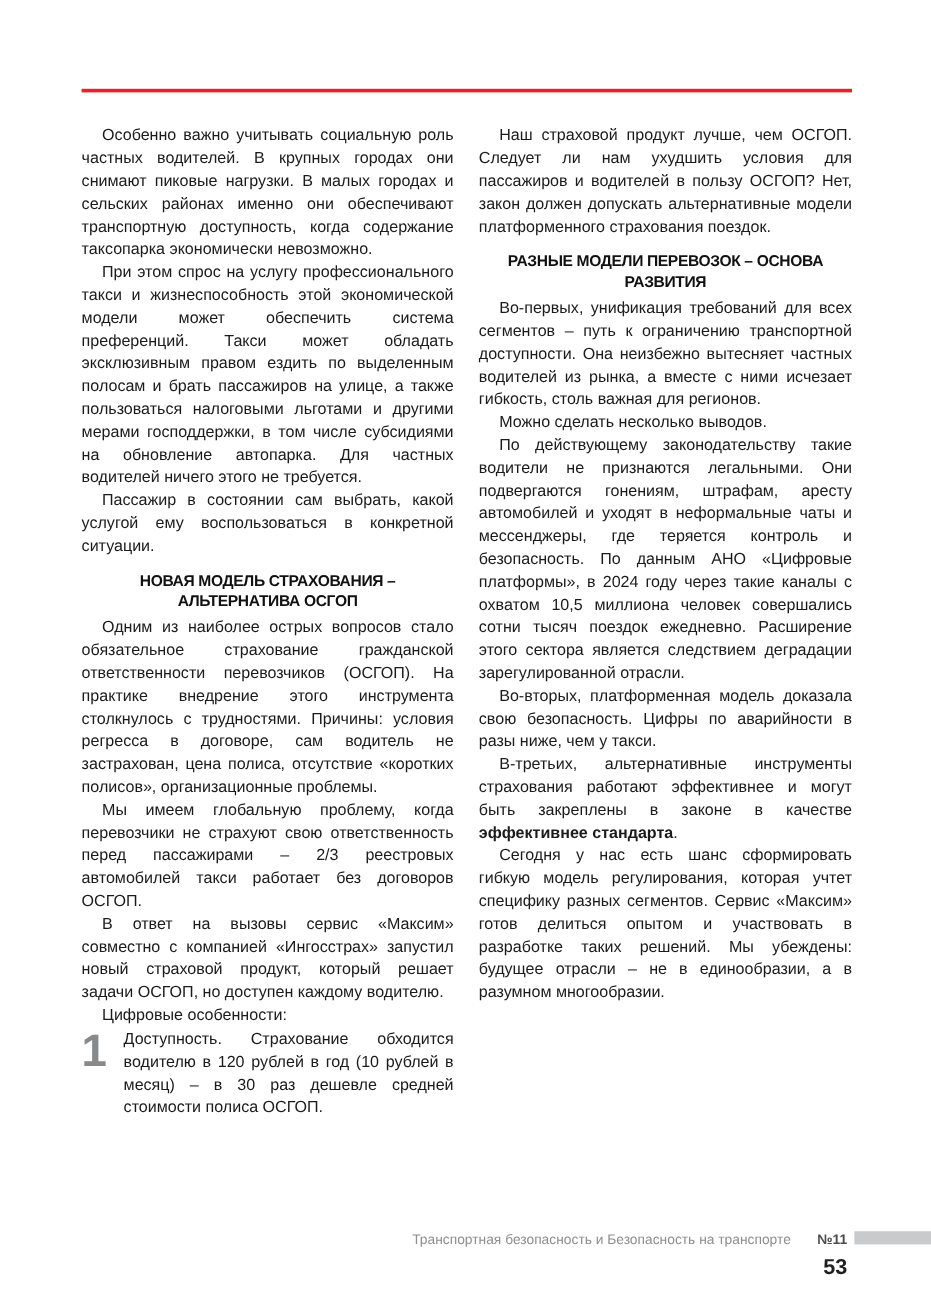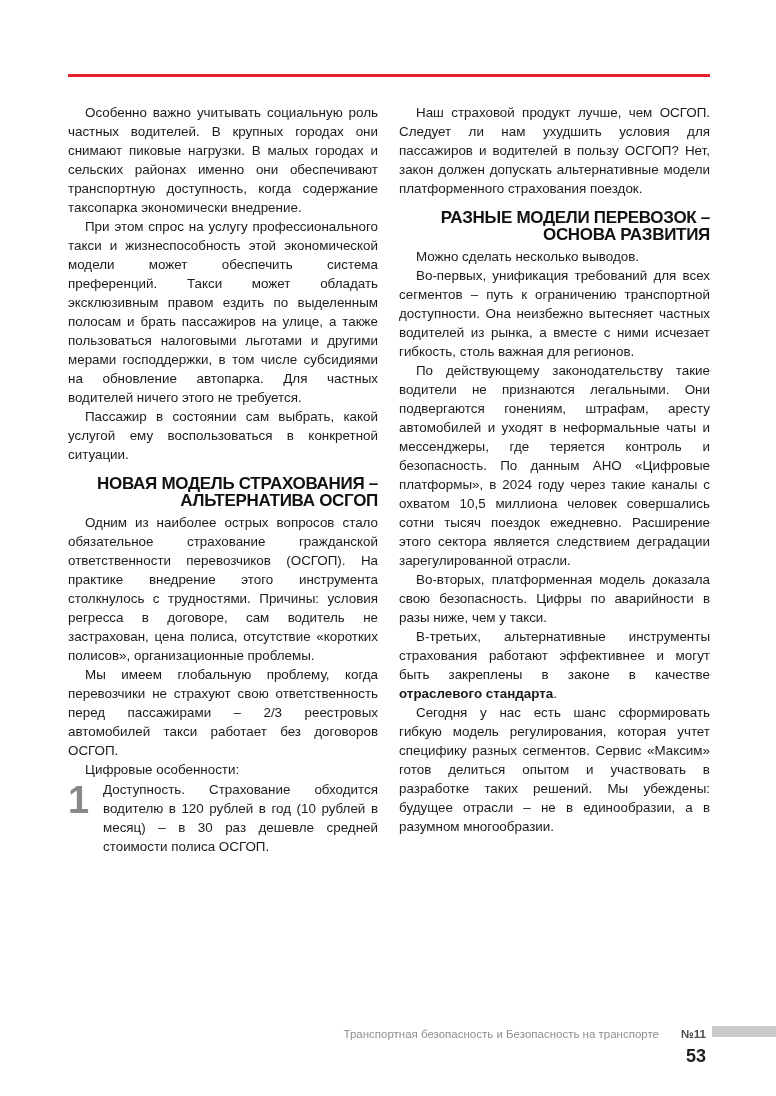--- a/index.html
+++ b/index.html
@@ -8,22 +8,22 @@
     font-family:"Liberation Sans",sans-serif;color:#1b1b1b;
     -webkit-font-smoothing:antialiased;
   }
   .top-rule{position:absolute;left:68px;top:74px;width:642px;height:3px;background:var(--accent,#e8212b);}
   .col{position:absolute;top:103px;font-size:13.4px;line-height:19px;text-align:justify;}
   #col-left{left:68px;width:310px;}
   #col-right{left:399px;width:311px;}
   .para{margin:0;text-indent:17px;position:relative;}
   .para.no-indent{text-indent:0;}
   .heading{
-    font-weight:bold;font-size:17px;line-height:17px;letter-spacing:-0.3px;
-    margin:11px 0 4px 0;text-indent:0;text-align:right;color:#111;
+    font-weight:bold;font-size:13px;line-height:17px;letter-spacing:-0.3px;
+    margin:11px 0 4px 0;text-indent:0;text-align:center;color:#111;
   }
   .numbered-list{margin-top:1px;}
   .list-item{display:flex;align-items:flex-start;}
   .num{
     flex:0 0 26px;margin-right:9px;margin-top:3px;
     font-size:38px;line-height:34px;font-weight:bold;color:var(--numgray,#87898b);
     letter-spacing:-1px;text-align:left;
   }
   .item-text{flex:1;text-align:justify;}
   .bold{font-weight:bold;}
@@ -34,42 +34,43 @@
   .footer-issue{font-weight:bold;color:#4b4c4e;margin-left:6px;padding-left:16px;}
   .footer-bar{position:absolute;top:1026px;right:0;width:64px;height:11px;background:var(--bargray,#c9cacc);}
   .page-num{position:absolute;top:1046px;right:70px;font-size:18px;font-weight:bold;color:#1f1f1f;}
 </style>
 </head>
 <body style="--accent: #e8212b; --numgray: #87898b; --footgray: #8d8e90; --bargray: #c9cacc;">
 
 <div class="top-rule"></div>
 
 <div class="col" id="col-left">
-    <p class="para"><span>Особенно важно учитывать социальную роль частных водителей. В крупных городах они снимают пиковые нагрузки. В малых городах и сельских районах именно они обеспечивают транспортную доступность, когда содержание таксопарка экономически внедрение.</span></p>
+    <p class="para"><span>Особенно важно учитывать социальную роль частных водителей. В крупных городах они снимают пиковые нагрузки. В малых городах и сельских районах именно они обеспечивают транспортную доступность, когда содержание таксопарка экономически невозможно.</span></p>
     <p class="para"><span>При этом спрос на услугу профессионального такси и жизнеспособность этой экономической модели может обеспечить система преференций. Такси может обладать эксклюзивным правом ездить по выделенным полосам и брать пассажиров на улице, а также пользоваться налоговыми льготами и другими мерами господдержки, в том числе субсидиями на обновление автопарка. Для частных водителей ничего этого не требуется.</span></p>
     <p class="para"><span>Пассажир в состоянии сам выбрать, какой услугой ему воспользоваться в конкретной ситуации.</span></p>
     <div class="heading">НОВАЯ МОДЕЛЬ СТРАХОВАНИЯ – АЛЬТЕРНАТИВА ОСГОП</div>
     <p class="para"><span>Одним из наиболее острых вопросов стало обязательное страхование гражданской ответственности перевозчиков (ОСГОП). На практике внедрение этого инструмента столкнулось с трудностями. Причины: условия регресса в договоре, сам водитель не застрахован, цена полиса, отсутствие «коротких полисов», организационные проблемы.</span></p>
     <p class="para"><span>Мы имеем глобальную проблему, когда перевозчики не страхуют свою ответственность перед пассажирами – 2/3 реестровых автомобилей такси работает без договоров ОСГОП.</span></p>
+    <p class="para"><span>В ответ на вызовы сервис «Максим» совместно с компанией «Ингосстрах» запустил новый страховой продукт, который решает задачи ОСГОП, но доступен каждому водителю.</span></p>
     <p class="para"><span>Цифровые особенности:</span></p>
     <div class="numbered-list">
       <div class="list-item">
         <span class="num">1</span>
         <div class="item-text">Доступность. Страхование обходится водителю в 120 рублей в год (10 рублей в месяц) – в 30 раз дешевле средней стоимости полиса ОСГОП.</div>
       </div>
     </div>
   </div>
 <div class="col" id="col-right">
     <p class="para"><span>Наш страховой продукт лучше, чем ОСГОП. Следует ли нам ухудшить условия для пассажиров и водителей в пользу ОСГОП? Нет, закон должен допускать альтернативные модели платформенного страхования поездок.</span></p>
     <div class="heading">РАЗНЫЕ МОДЕЛИ ПЕРЕВОЗОК – ОСНОВА РАЗВИТИЯ</div>
+    <p class="para"><span>Во-первых, унификация требований для всех сегментов – путь к ограничению транспортной доступности. Она неизбежно вытесняет частных водителей из рынка, а вместе с ними исчезает гибкость, столь важная для регионов.</span></p>
     <p class="para"><span>Можно сделать несколько выводов.</span></p>
-    <p class="para"><span>Во-первых, унификация требований для всех сегментов – путь к ограничению транспортной доступности. Она неизбежно вытесняет частных водителей из рынка, а вместе с ними исчезает гибкость, столь важная для регионов.</span></p>
     <p class="para"><span>По действующему законодательству такие водители не признаются легальными. Они подвергаются гонениям, штрафам, аресту автомобилей и уходят в неформальные чаты и мессенджеры, где теряется контроль и безопасность. По данным АНО «Цифровые платформы», в 2024 году через такие каналы с охватом 10,5 миллиона человек совершались сотни тысяч поездок ежедневно. Расширение этого сектора является следствием деградации зарегулированной отрасли.</span></p>
     <p class="para"><span>Во-вторых, платформенная модель доказала свою безопасность. Цифры по аварийности в разы ниже, чем у такси.</span></p>
-    <p class="para"><span>В-третьих, альтернативные инструменты страхования работают эффективнее и могут быть закреплены в законе в качестве </span><span class="bold">отраслевого стандарта</span><span>.</span></p>
+    <p class="para"><span>В-третьих, альтернативные инструменты страхования работают эффективнее и могут быть закреплены в законе в качестве </span><span class="bold">эффективнее стандарта</span><span>.</span></p>
     <p class="para"><span>Сегодня у нас есть шанс сформировать гибкую модель регулирования, которая учтет специфику разных сегментов. Сервис «Максим» готов делиться опытом и участвовать в разработке таких решений. Мы убеждены: будущее отрасли – не в единообразии, а в разумном многообразии.</span></p>
     <p class="para"></p>
   </div>
 
 <div class="footer-text">
   <span>Транспортная безопасность и Безопасность на транспорте</span><span class="footer-issue">№11</span>
 </div>
 <div class="footer-bar"></div>
 <div class="page-num">53</div>
 

